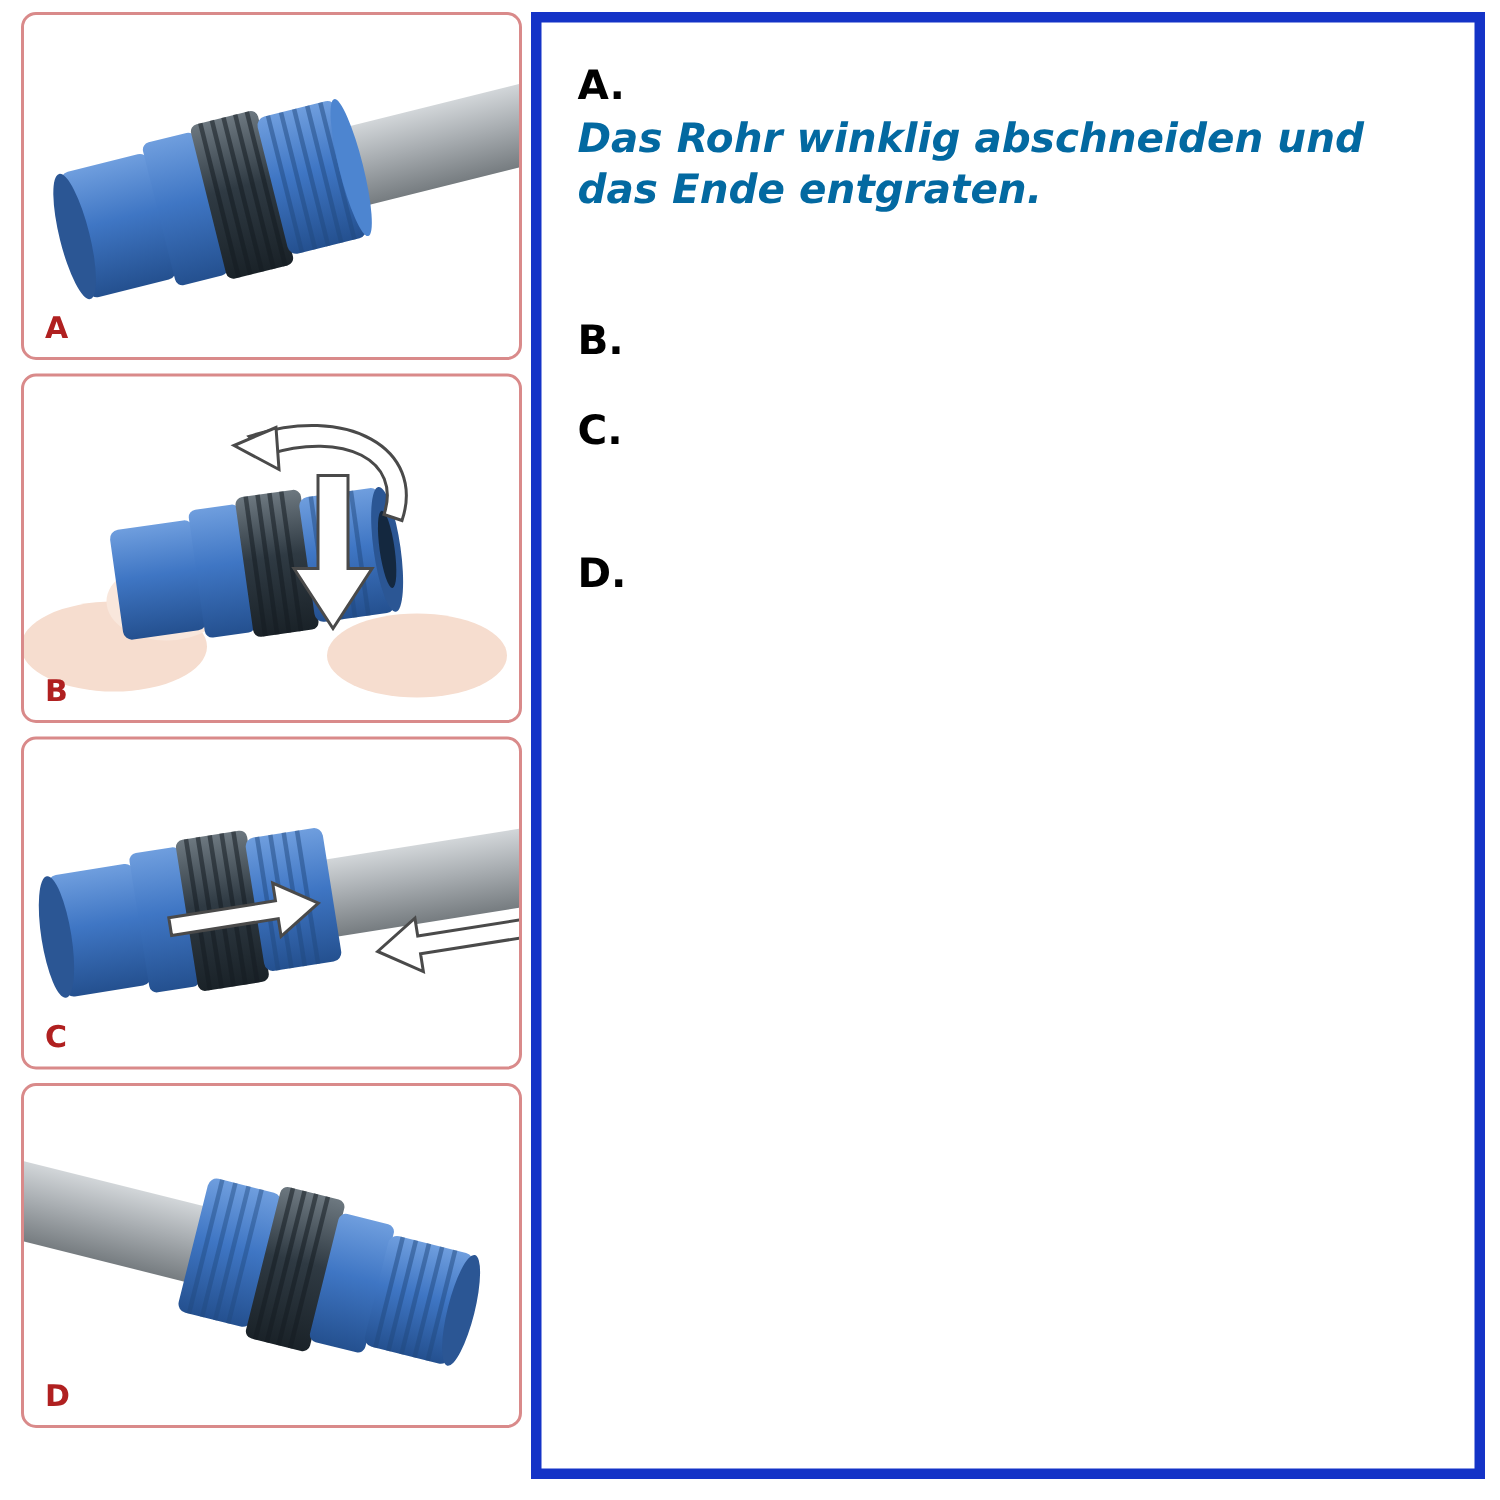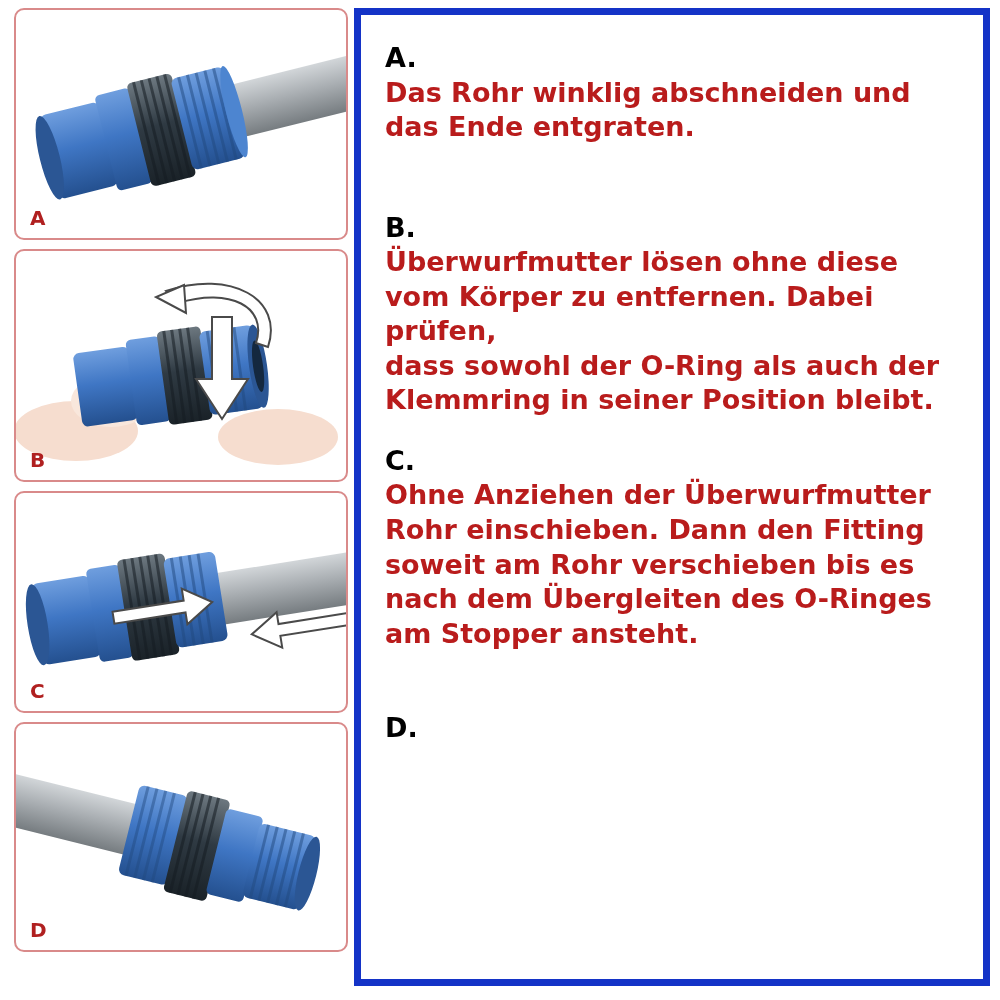--- a/index.html
+++ b/index.html
@@ -78,24 +78,25 @@
   .step-label {
     font-size: 27px;
     font-weight: bold;
     color: #000000;
     line-height: 1.28;
     font-family: "DejaVu Sans", sans-serif;
   }
   .step-body {
     font-size: 27px;
     font-weight: bold;
-    color: #b91c1c;
+    color: #0369a1;
     line-height: 1.28;
     white-space: pre-line;
     font-family: "DejaVu Sans", sans-serif;
+    font-style: italic;
   }
   .gap-a { height: 40px; }
   .gap-d { height: 34px; }
 </style>
 </head>
 <body>
 
 <div class="sheet">
 
   <div class="panels">
@@ -256,34 +257,24 @@
     <div class="step">
       <div class="step-label">A.</div>
       <div class="step-body">Das Rohr winklig abschneiden und
 das Ende entgraten.</div>
     </div>
 
     <div class="gap-a"></div>
 
     <div class="step">
       <div class="step-label">B.</div>
-      <div class="step-body">Überwurfmutter lösen ohne diese
-vom Körper zu entfernen. Dabei
-prüfen,
-dass sowohl der O-Ring als auch der
-Klemmring in seiner Position bleibt.</div>
     </div>
 
     <div class="step">
       <div class="step-label">C.</div>
-      <div class="step-body">Ohne Anziehen der Überwurfmutter
-Rohr einschieben. Dann den Fitting
-soweit am Rohr verschieben bis es
-nach dem Übergleiten des O-Ringes
-am Stopper ansteht.</div>
     </div>
 
     <div class="gap-d"></div>
 
     <div class="step">
       <div class="step-label">D.</div>
     </div>
 
   </div>
 </div>

